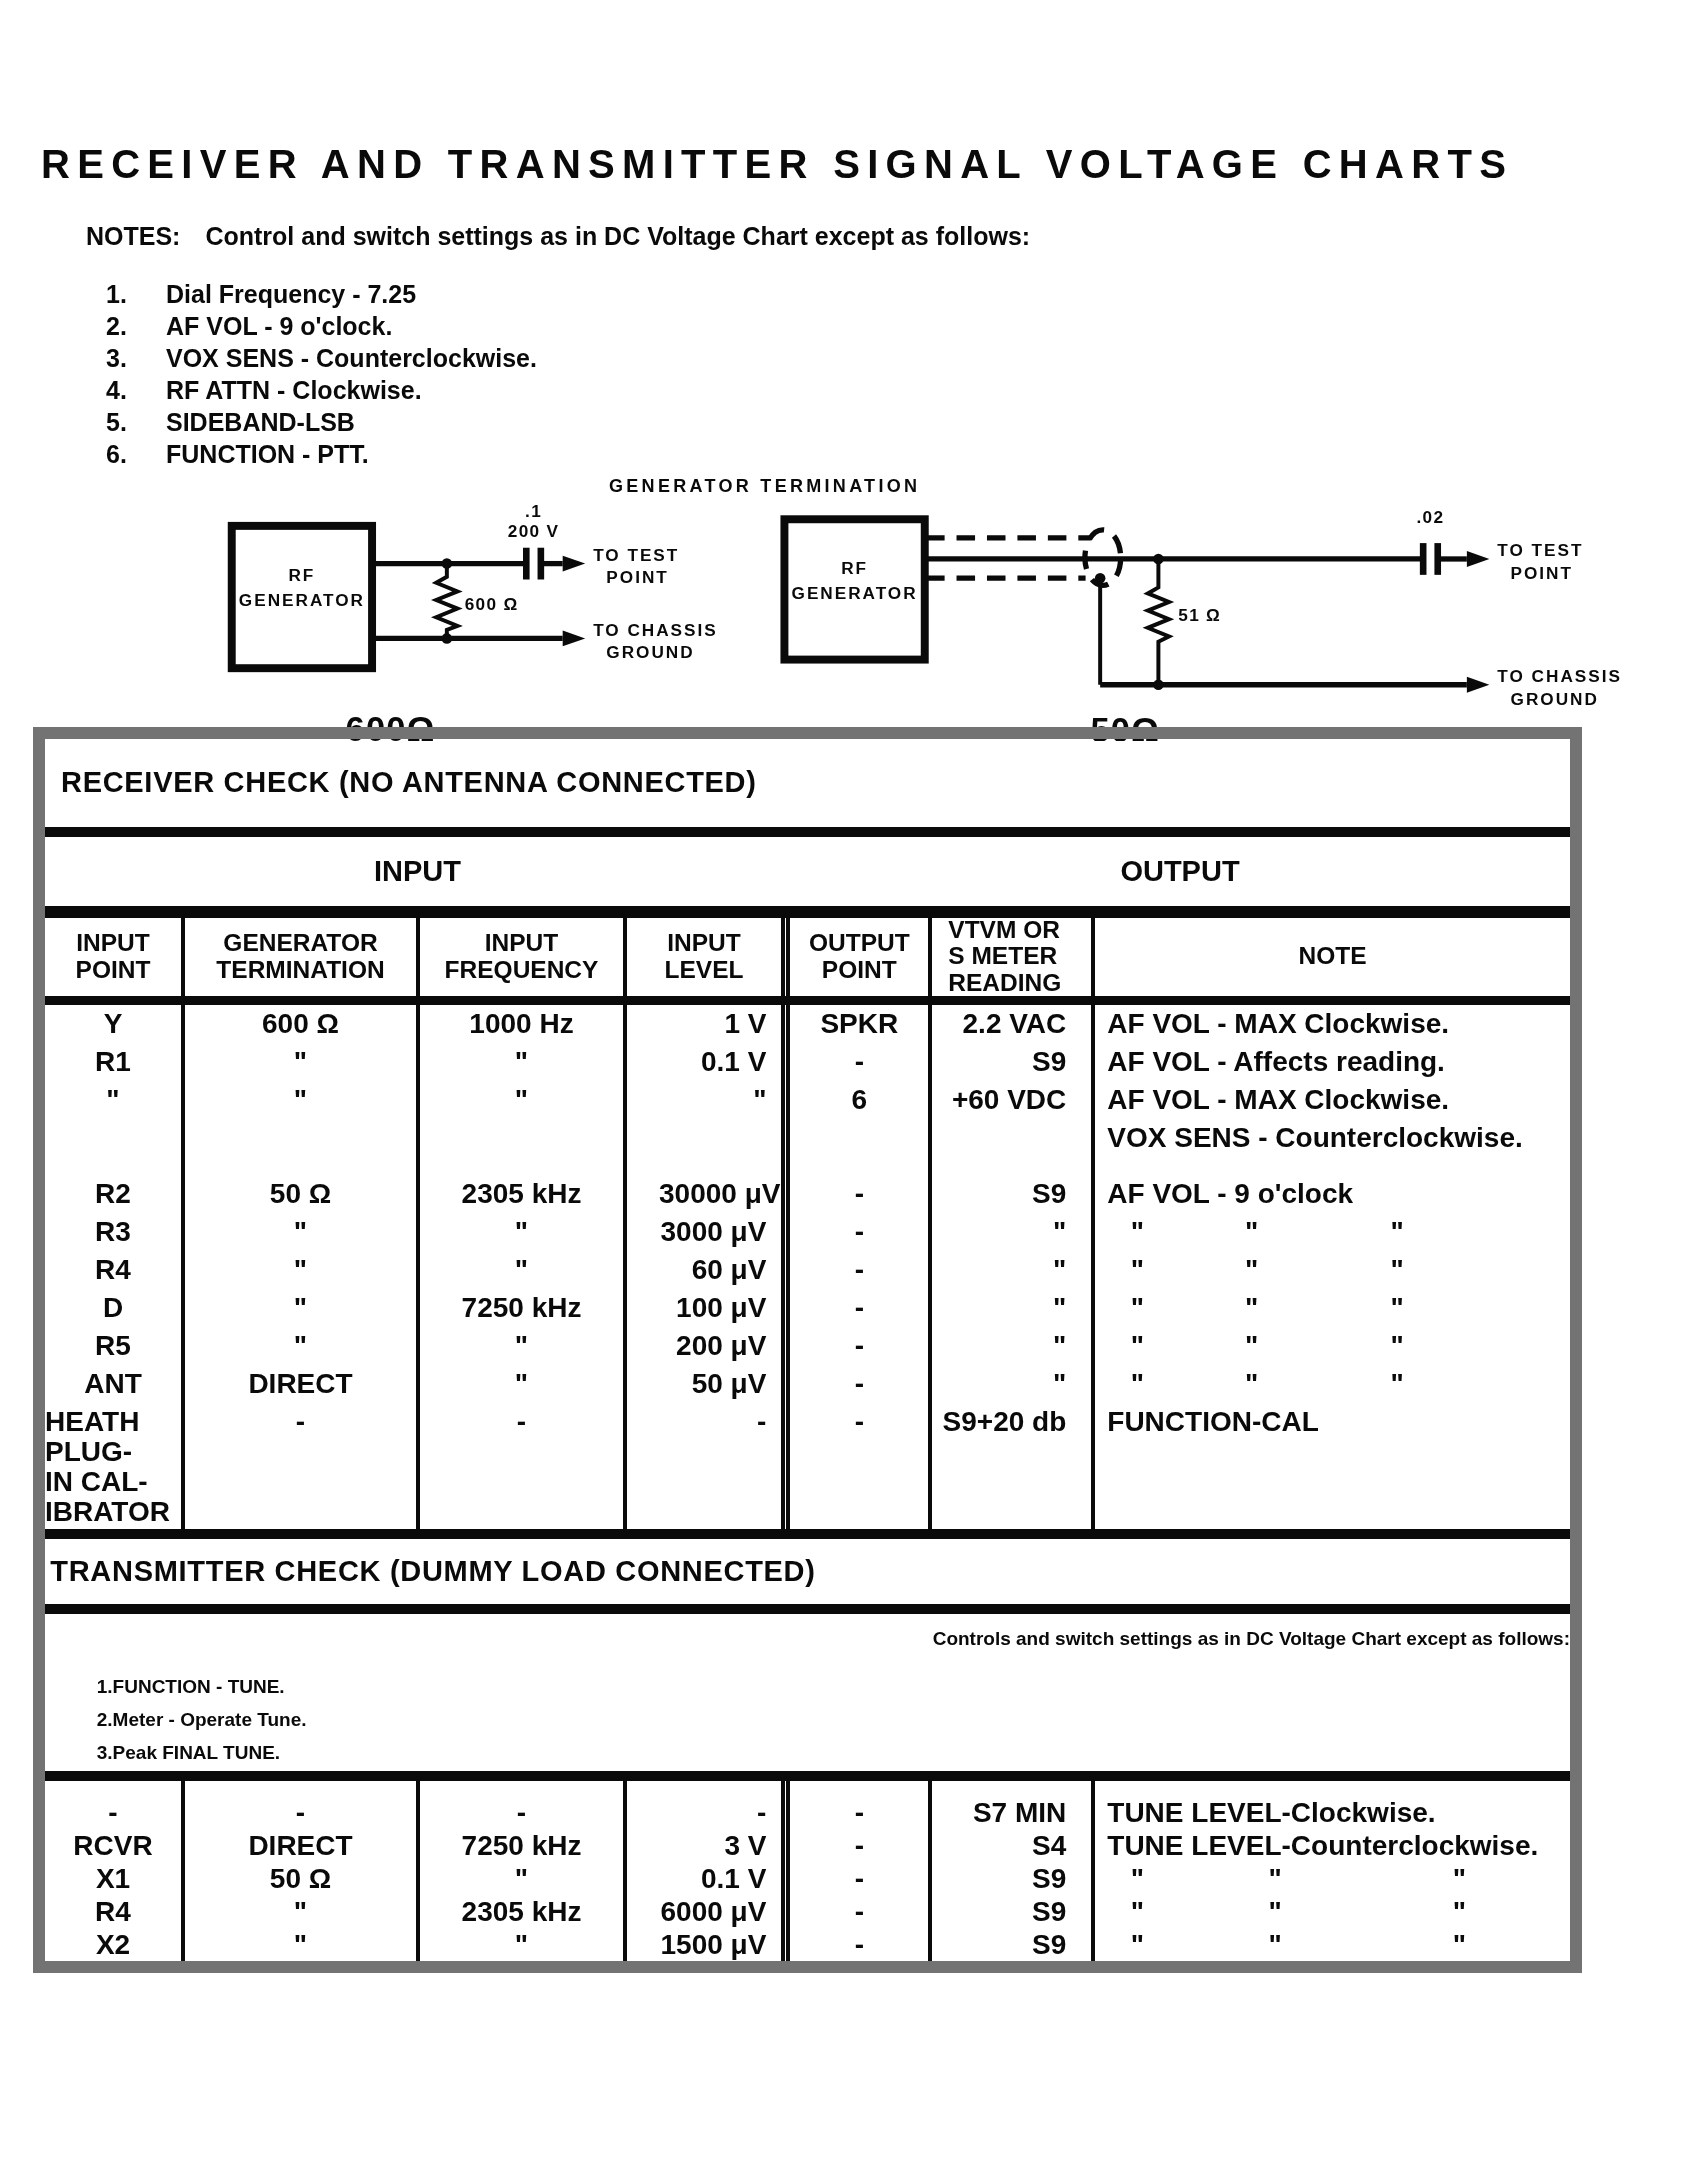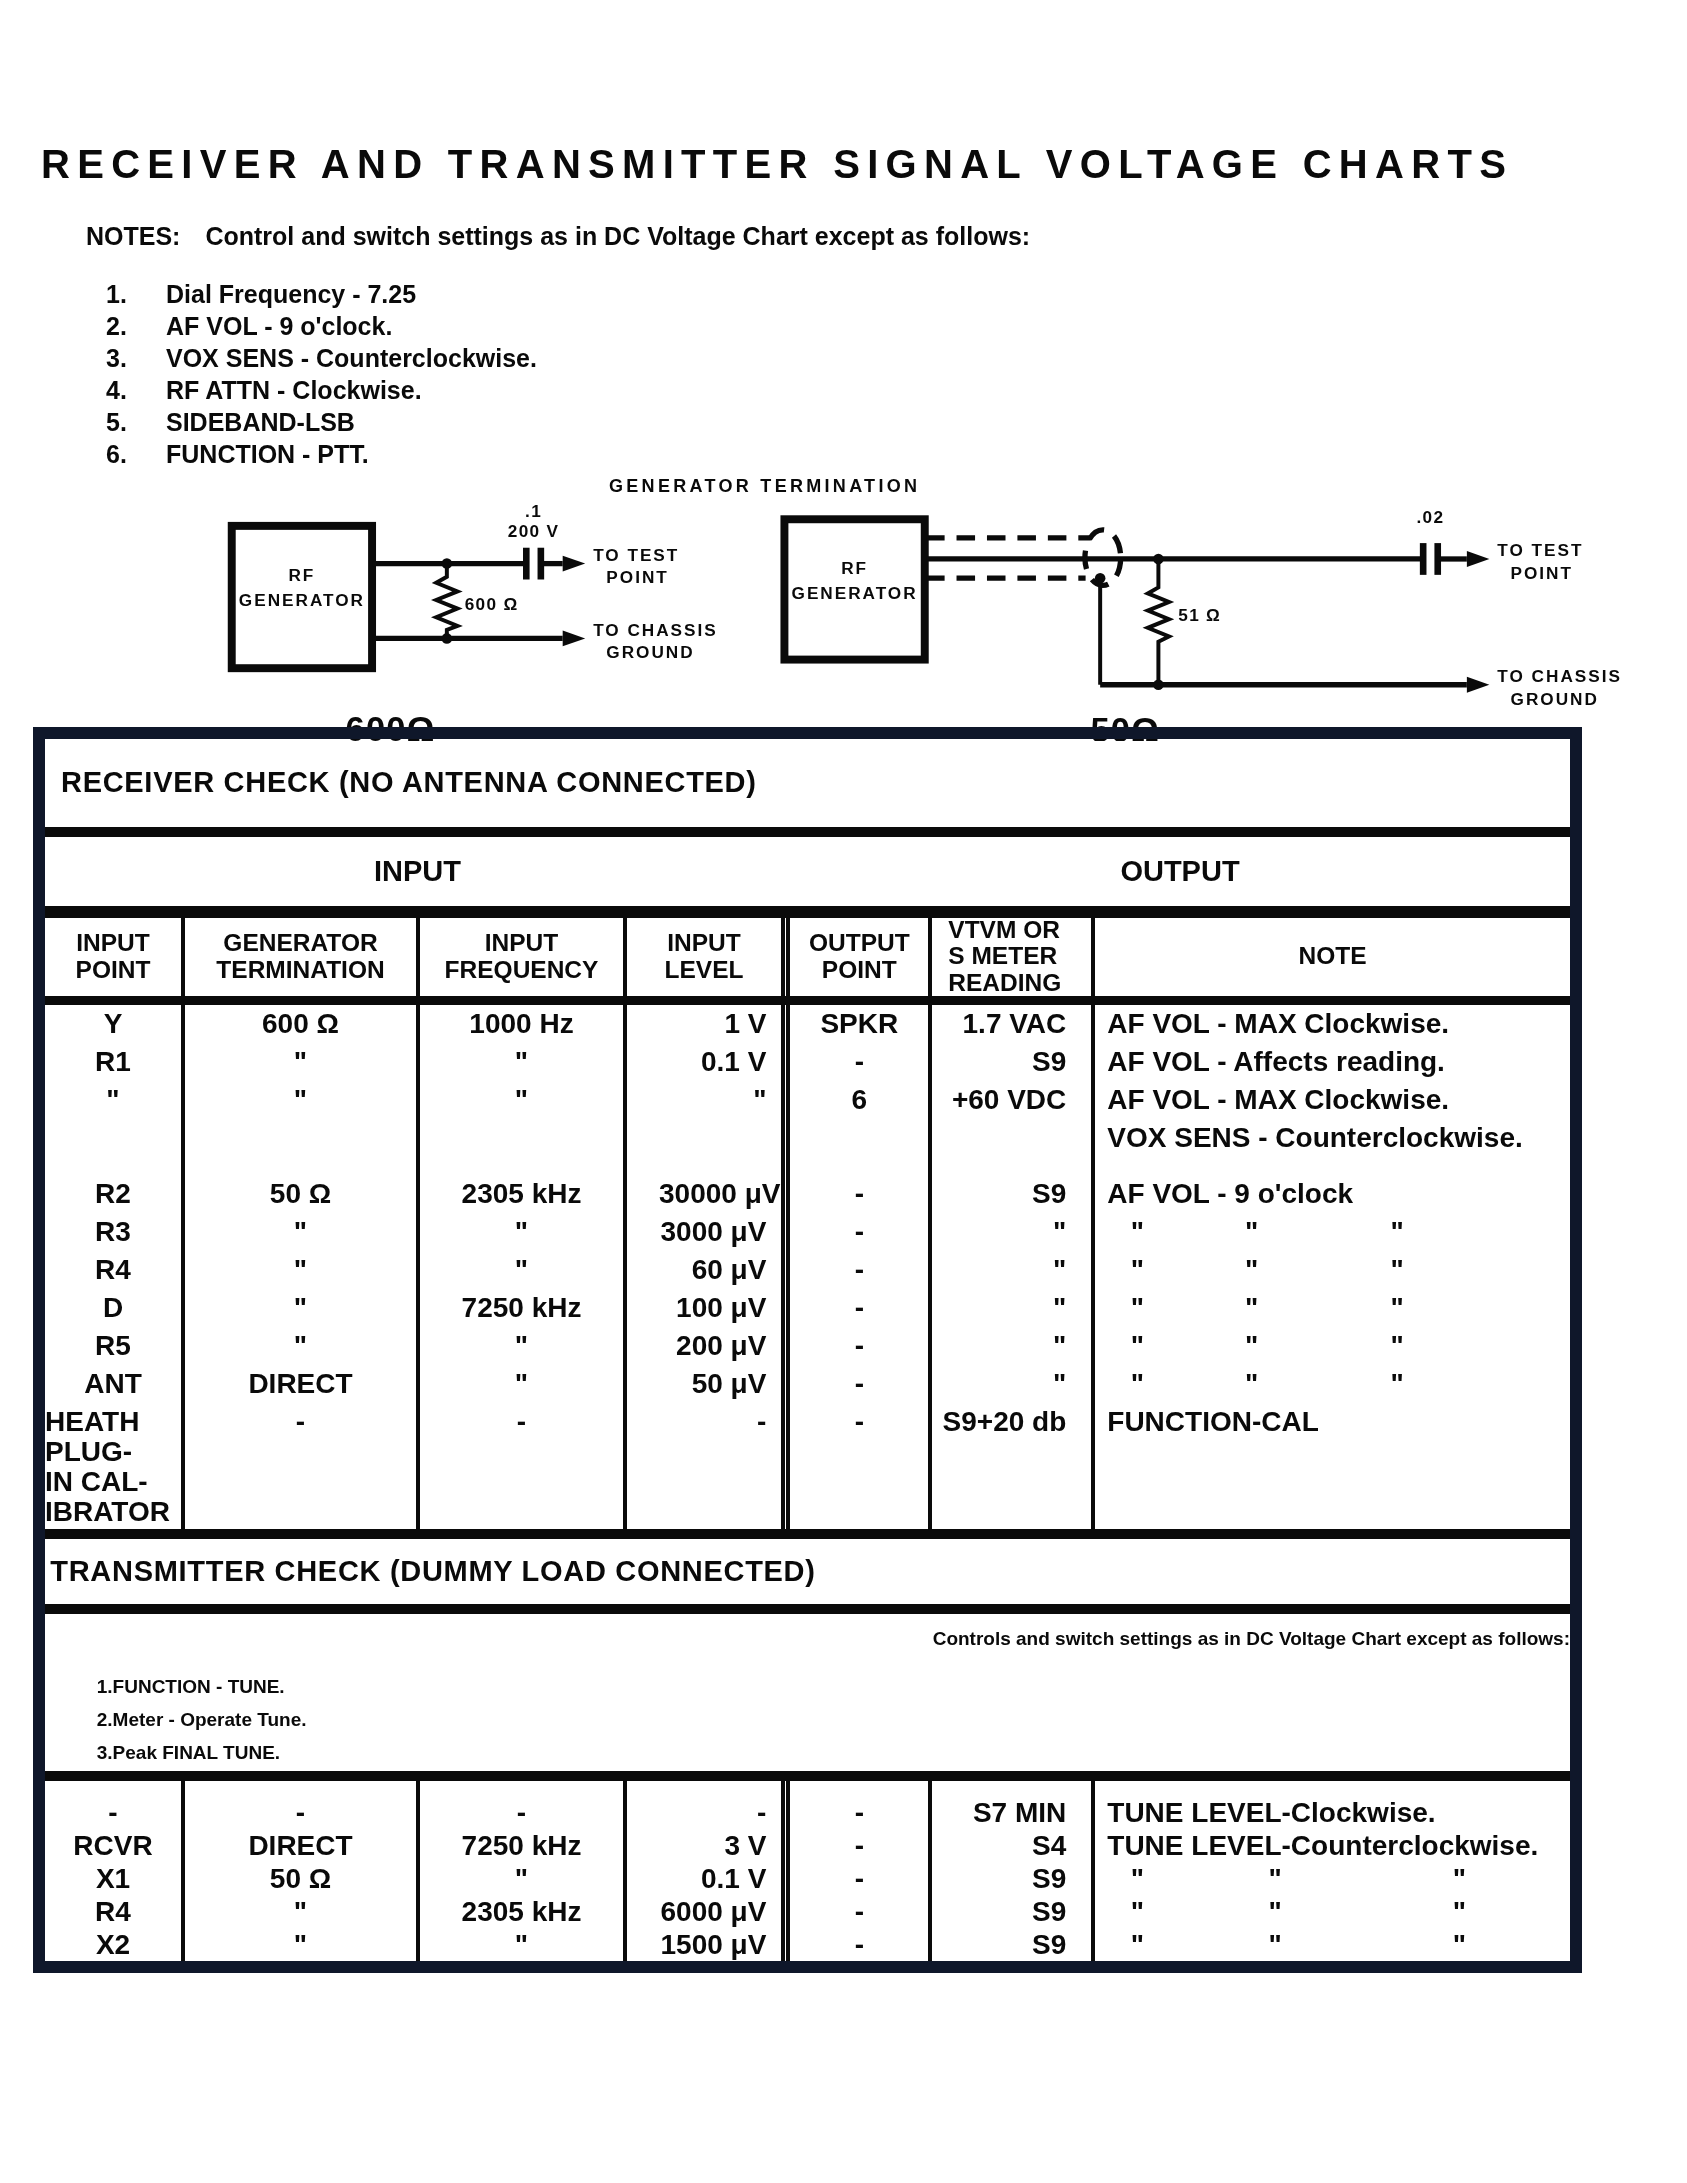--- a/index.html
+++ b/index.html
@@ -20,21 +20,21 @@
   .dg-box{fill:none;stroke:#0a0a0a;stroke-width:12;}
   .wire{stroke:#0a0a0a;stroke-width:8;fill:none;}
   .thin{stroke:#0a0a0a;stroke-width:6;fill:none;}
   .dash{stroke:#0a0a0a;stroke-width:8;fill:none;stroke-dasharray:28 18;}
   .dot{fill:#0a0a0a;}
   .cap{stroke:#0a0a0a;stroke-width:10;}
   .dg-label{font-size:26px;letter-spacing:3px;}
   .dg-small{font-size:26px;letter-spacing:2px;}
   .dg-caption{font-size:52px;letter-spacing:2px;}
   
-  .chart{left:33px;top:727px;width:1549px;height:1246px;border:12px solid #0f172a;
+  .chart{left:33px;top:727px;width:1549px;height:1246px;border:12px solid #737373;
          box-sizing:border-box;display:flex;flex-direction:column;
          --cols:140px 235px 207px 154px 9.3px 142px 163px 1fr;}
   .sec-title{height:98px;border-bottom:10.6px solid #0a0a0a;box-sizing:border-box;
              display:flex;align-items:center;padding-left:16px;font-size:29px;letter-spacing:0.7px;}
   .sec-title.t2{border-top:10.6px solid #0a0a0a;height:85px;padding-left:5.3px;}
   .groups{height:81px;border-bottom:12px solid #0a0a0a;box-sizing:border-box;display:flex;font-size:29px;}
   .g-input{width:745px;display:flex;align-items:center;justify-content:center;}
   .g-output{flex:1;display:flex;align-items:center;justify-content:center;}
   .grid{display:grid;grid-template-columns:var(--cols);box-sizing:border-box;}
   .colhead{height:87px;border-bottom:9.3px solid #0a0a0a;}
@@ -182,21 +182,21 @@
     <div class="cell h c6">NOTE</div>
   </div>
 
   <div class="grid rgrid">
       <div class="cell c0">Y</div>
       <div class="cell c1">600 Ω</div>
       <div class="cell c2">1000 Hz</div>
       <div class="cell c3">1 V</div>
       <div class="cell sp"></div>
       <div class="cell c4">SPKR</div>
-      <div class="cell c5">1.7 VAC</div>
+      <div class="cell c5">2.2 VAC</div>
       <div class="cell c6">AF VOL - MAX Clockwise.</div>
       <div class="cell c0">R1</div>
       <div class="cell c1">"</div>
       <div class="cell c2">"</div>
       <div class="cell c3">0.1 V</div>
       <div class="cell sp"></div>
       <div class="cell c4">-</div>
       <div class="cell c5">S9</div>
       <div class="cell c6">AF VOL - Affects reading.</div>
       <div class="cell c0">"</div>

